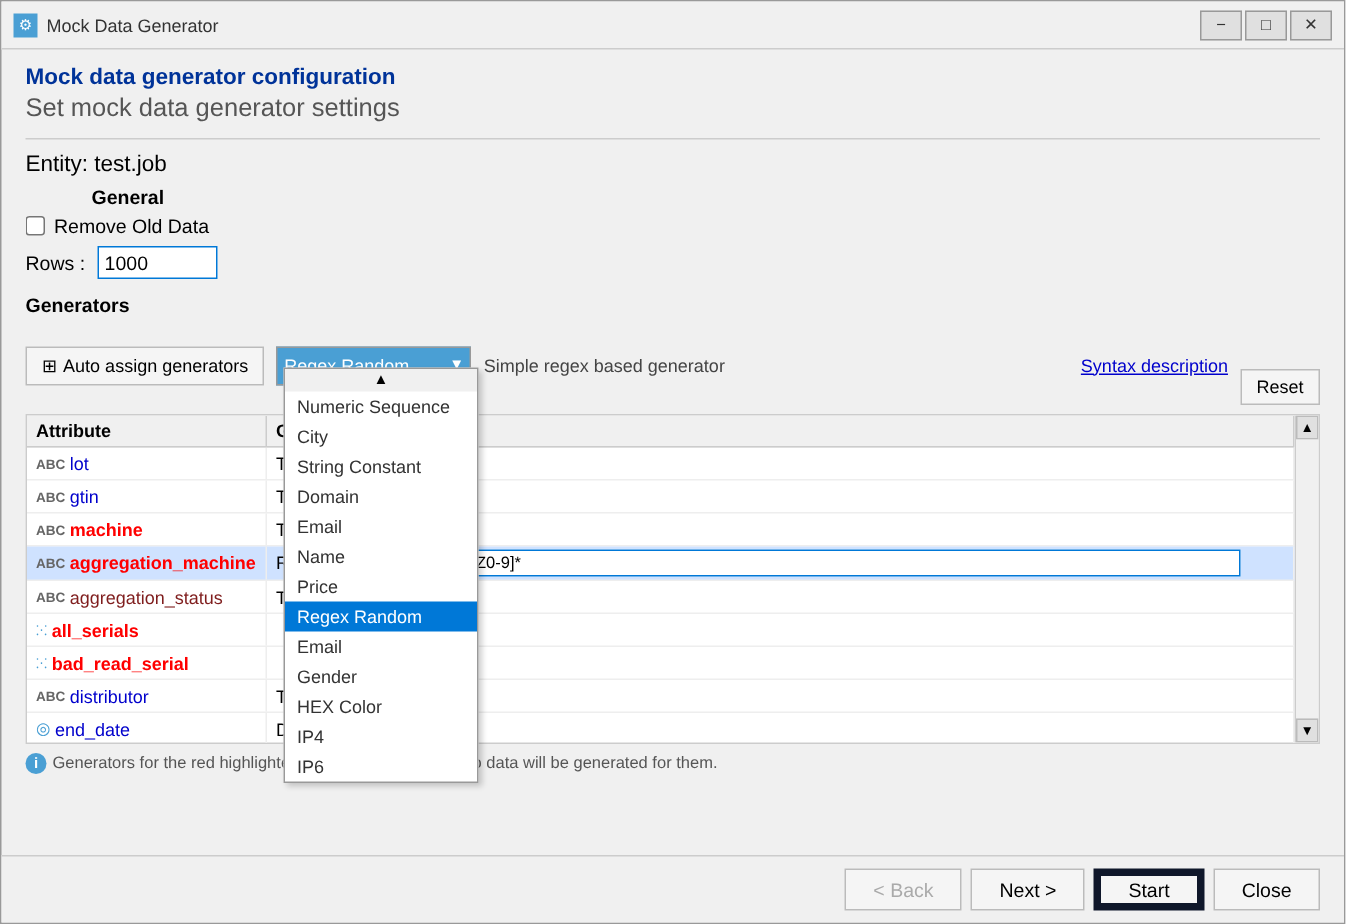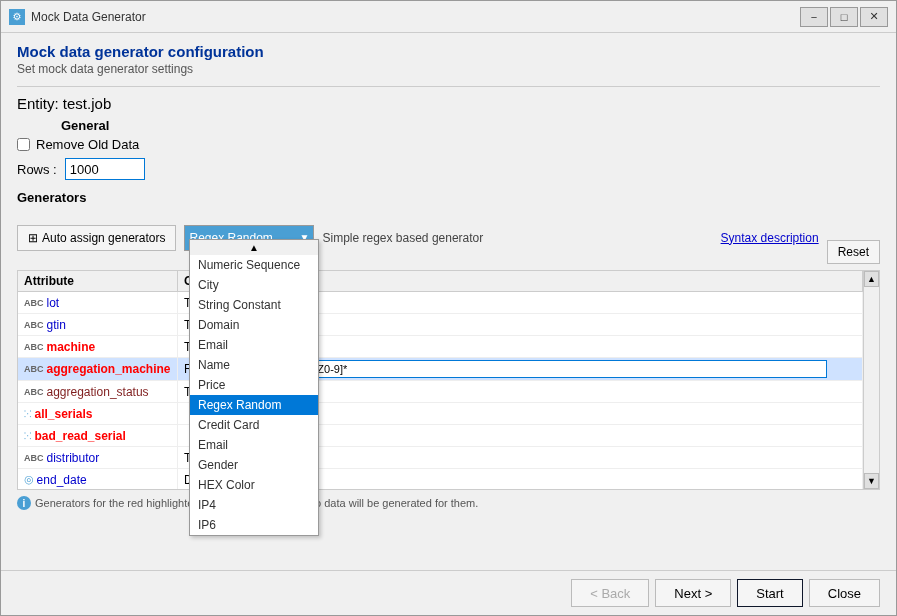--- a/index.html
+++ b/index.html
@@ -70,21 +70,21 @@
       overflow: hidden;
       position: relative;
     }
     .page-title {
       font-size: 15px;
       font-weight: bold;
       color: #003399;
       margin-bottom: 2px;
     }
     .page-subtitle {
-      font-size: 12px;
+      font-size: 17px;
       color: #555;
       margin-bottom: 10px;
     }
     .divider {
       height: 1px;
       background: #ccc;
       margin-bottom: 8px;
     }
     .entity-row {
       margin-bottom: 6px;
@@ -306,21 +306,21 @@
     .footer-btn {
       height: 28px;
       padding: 0 18px;
       border: 1px solid #bbb;
       background: #f5f5f5;
       cursor: pointer;
       font-size: 13px;
     }
     .footer-btn.primary {
       background: #f5f5f5;
-      border: 1px solid #0f172a;
+      border: 5px solid #0f172a;
     }
     .footer-btn:disabled {
       color: #aaa;
       cursor: default;
     }
     
     .dropdown-overlay {
       position: absolute;
       top: 28px;
       left: 172px;
@@ -409,21 +409,20 @@
         <div class="dropdown-overlay">
           <div class="dropdown-scroll-btn">▲</div>
           <div class="dropdown-item">Numeric Sequence</div>
           <div class="dropdown-item">City</div>
           <div class="dropdown-item">String Constant</div>
           <div class="dropdown-item">Domain</div>
           <div class="dropdown-item">Email</div>
           <div class="dropdown-item">Name</div>
           <div class="dropdown-item">Price</div>
           <div class="dropdown-item selected-item">Regex Random</div>
-          <div class="dropdown-item">Credit Card</div>
           <div class="dropdown-item">Email</div>
           <div class="dropdown-item">Gender</div>
           <div class="dropdown-item">HEX Color</div>
           <div class="dropdown-item">IP4</div>
           <div class="dropdown-item">IP6</div>
 
         </div>
       </div>
 
       <div class="table-area">

